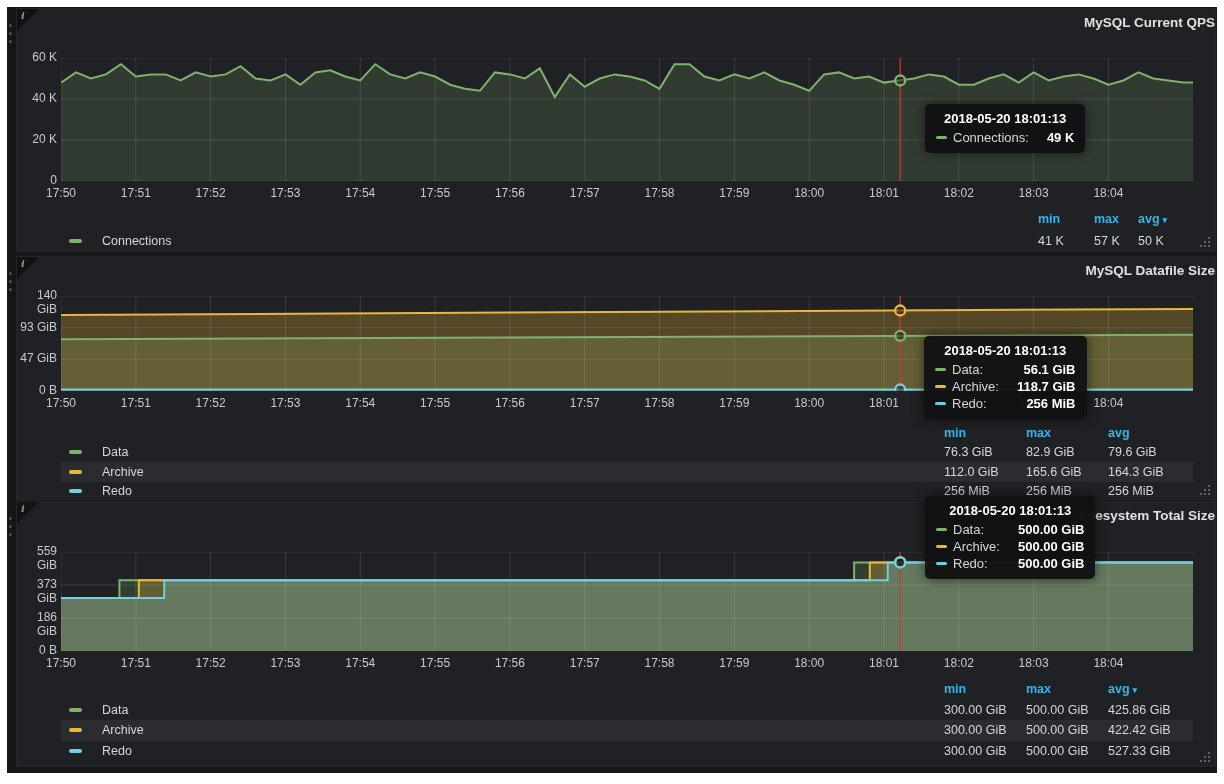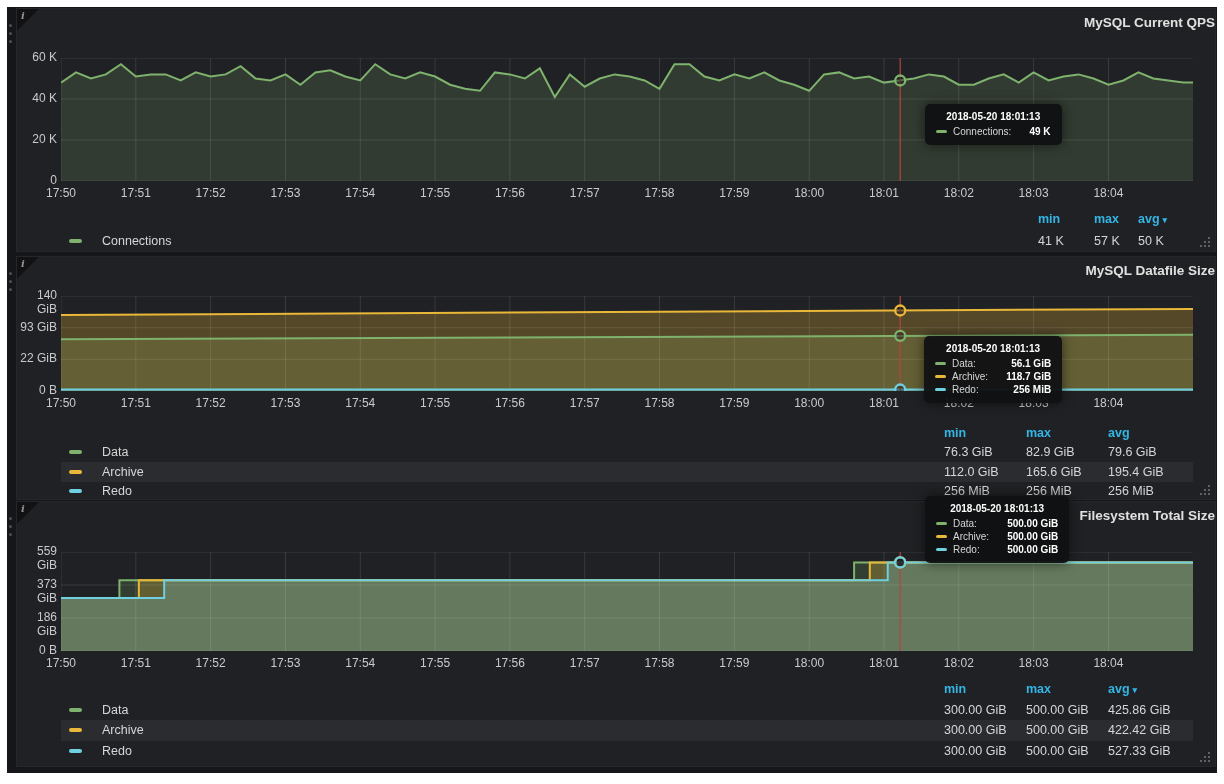--- a/index.html
+++ b/index.html
@@ -17,21 +17,21 @@
   .chart{position:absolute;}
   .legend{position:absolute;left:44px;width:1132px;font-size:12.5px;color:#d5d6d8;}
   .legend-header,.legend-row{display:grid;align-items:center;}
   .legend-header .lg-cell{color:#33b5e5;font-weight:bold;cursor:pointer;}
   .lg-cell{}
   .lg-name{display:flex;align-items:center;gap:20px;padding-left:8px;cursor:pointer;}
   .lg-swatch{width:13px;height:4px;border-radius:2px;flex:0 0 auto;}
   .striped{background:rgba(255,255,255,0.05);}
   .caret{font-size:9px;margin-left:3px;}
   .tooltip{position:absolute;background:rgba(16,17,18,0.96);border-radius:5px;padding:7px 11px 8px 11px;
-           z-index:10;box-shadow:0 0 12px rgba(0,0,0,0.55);font-size:10px;color:#d5d6d8;white-space:nowrap;}
+           z-index:10;box-shadow:0 0 12px rgba(0,0,0,0.55);font-size:13px;color:#d5d6d8;white-space:nowrap;}
   .tt-date{font-weight:bold;color:#ffffff;text-align:center;margin-bottom:4px;}
   .tt-row{display:flex;align-items:center;margin-top:2px;}
   .tt-dash{width:11px;height:3px;border-radius:1.5px;margin-right:6px;flex:0 0 auto;}
   .tt-val{font-weight:bold;color:#ffffff;margin-left:auto;padding-left:18px;}
   .drag-dots{position:absolute;left:9px;width:3px;height:3px;background:#4e5052;border-radius:50%;
              box-shadow:0 8px 0 #4e5052,0 16px 0 #4e5052;cursor:move;}
   .resize-handle{position:absolute;right:3px;bottom:2px;width:13px;height:13px;cursor:nwse-resize;}
   .resize-handle::after{content:"";position:absolute;left:1px;top:9px;width:2px;height:2px;background:#5f6163;
      box-shadow:4px 0 0 #5f6163,8px 0 0 #5f6163,4px -4px 0 #5f6163,8px -4px 0 #5f6163,8px -8px 0 #5f6163;}
 </style>
@@ -115,21 +115,21 @@
   </div>
   <div class="drag-dots" style="top:24px;"></div>
 
   <div class="panel" id="panel-1" style="left:16px;top:256px;width:1200px;height:244px;">
     <div class="info-corner">
       <span class="info-i">i</span>
     </div>
     <div class="panel-title">MySQL Datafile Size</div>
     <div id="yaxis-1">
         <div class="ylabel" style="left: 0px; top: 126px;">0 B</div>
-        <div class="ylabel" style="left: 0px; top: 94.3333px;">22 GiB</div>
+        <div class="ylabel" style="left: 0px; top: 94.3333px;">47 GiB</div>
         <div class="ylabel" style="left: 0px; top: 62.6667px;">93 GiB</div>
         <div class="ylabel" style="left: 0px; top: 31px;">140 GiB</div>
       </div>
     <div id="xaxis-1">
         <div class="xlabel" style="left: 20px; top: 139px;">17:50</div>
         <div class="xlabel" style="left: 94.8182px; top: 139px;">17:51</div>
         <div class="xlabel" style="left: 169.636px; top: 139px;">17:52</div>
         <div class="xlabel" style="left: 244.455px; top: 139px;">17:53</div>
         <div class="xlabel" style="left: 319.273px; top: 139px;">17:54</div>
         <div class="xlabel" style="left: 394.091px; top: 139px;">17:55</div>
@@ -190,21 +190,21 @@
           <div class="lg-cell">82.9 GiB</div>
           <div class="lg-cell">79.6 GiB</div>
         </div>
         <div class="legend-row striped" style="grid-template-columns: 1fr 82px 82px 85px; height: 19.5px;">
           <div class="lg-name">
             <div class="lg-swatch" style="background: rgb(234, 184, 57);"></div>
             <span>Archive</span>
           </div>
           <div class="lg-cell">112.0 GiB</div>
           <div class="lg-cell">165.6 GiB</div>
-          <div class="lg-cell">195.4 GiB</div>
+          <div class="lg-cell">164.3 GiB</div>
         </div>
         <div class="legend-row" style="grid-template-columns: 1fr 82px 82px 85px; height: 19.5px;">
           <div class="lg-name">
             <div class="lg-swatch" style="background: rgb(110, 208, 224);"></div>
             <span>Redo</span>
           </div>
           <div class="lg-cell">256 MiB</div>
           <div class="lg-cell">256 MiB</div>
           <div class="lg-cell">256 MiB</div>
         </div>

